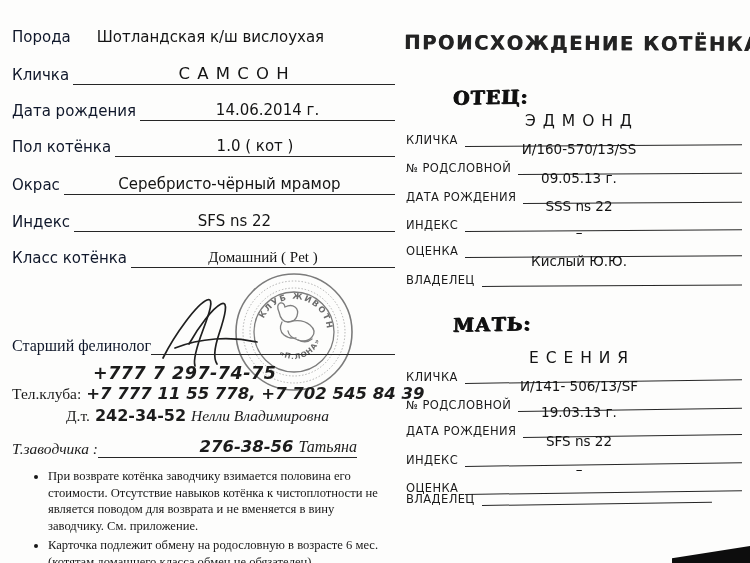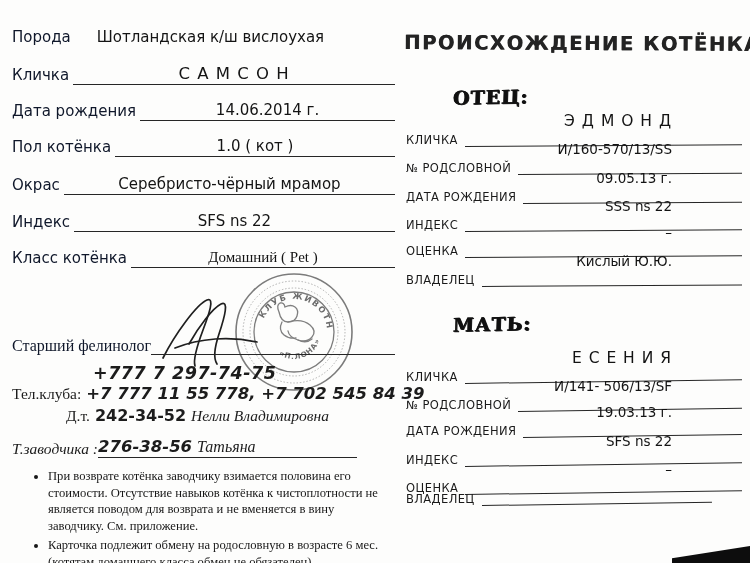--- a/index.html
+++ b/index.html
@@ -27,21 +27,21 @@
   .name-spaced{font-size:16.5px;letter-spacing:1px;}
   
   .serif{font-family:"Liberation Serif",serif;}
   .boldital{font-weight:bold;font-style:italic;font-family:"DejaVu Sans",sans-serif;}
   .felrow{position:absolute;left:12px;width:383px;display:flex;align-items:flex-end;font-size:16px;}
   .felrow .line{flex:1;border-bottom:1.6px solid #262626;min-height:18px;}
   .phone1{position:absolute;left:93px;top:363px;font-size:17.5px;letter-spacing:0.5px;}
   .clubrow{position:absolute;left:12px;top:384px;font-size:15.5px;white-space:nowrap;}
   .dtrow{position:absolute;left:66px;top:406px;font-size:15.5px;white-space:nowrap;}
   .breederrow{position:absolute;left:12px;top:437px;font-size:15.5px;display:flex;width:345px;align-items:flex-end;}
-  .breederrow .bline{flex:1;border-bottom:1.5px solid #262626;text-align:left;white-space:nowrap;min-height:20px;}
+  .breederrow .bline{flex:1;border-bottom:1.5px solid #262626;text-align:right;white-space:nowrap;min-height:20px;}
   .notes{
     position:absolute;left:30px;top:468px;width:332px;
     font-family:"Liberation Serif",serif;font-size:12.6px;line-height:16.5px;
     margin:0;padding-left:18px;color:#181818;
   }
   .notes li{margin-bottom:3px;}
   
   .title{
     position:absolute;left:404px;top:32px;width:346px;
     font-size:19.5px;font-weight:bold;letter-spacing:1.6px;
@@ -52,21 +52,21 @@
   }
   .secstamp{
     position:absolute;left:453px;
     font-family:"DejaVu Serif",serif;font-weight:900;
     font-size:19px;letter-spacing:1px;color:#101010;
     transform:rotate(-1.2deg) skewX(-3deg);
     text-shadow:0.8px 0.4px 0 #222, -0.4px 0 0 #222;
   }
   .rfield{position:absolute;left:406px;right:8px;}
   .rfield .rvalue{
-    text-align:right;margin-left:80px;margin-right:70px;
+    text-align:center;margin-left:80px;margin-right:70px;
     font-size:13.5px;height:16px;line-height:16px;color:#131313;white-space:nowrap;
   }
   .rfield .rvalue.rname{font-size:15.5px;letter-spacing:1px;font-weight:500;}
   .rfield .rrow{display:flex;align-items:flex-end;height:18px;}
   .rfield .rlabel{font-size:11.5px;letter-spacing:0.4px;white-space:nowrap;color:#1a1a1a;}
   .rfield .rline{
     flex:1;border-bottom:1.5px solid #262626;margin-left:7px;height:15px;
     transform-origin:left bottom;
   }
   .father .rline{transform:rotate(-0.35deg);}

